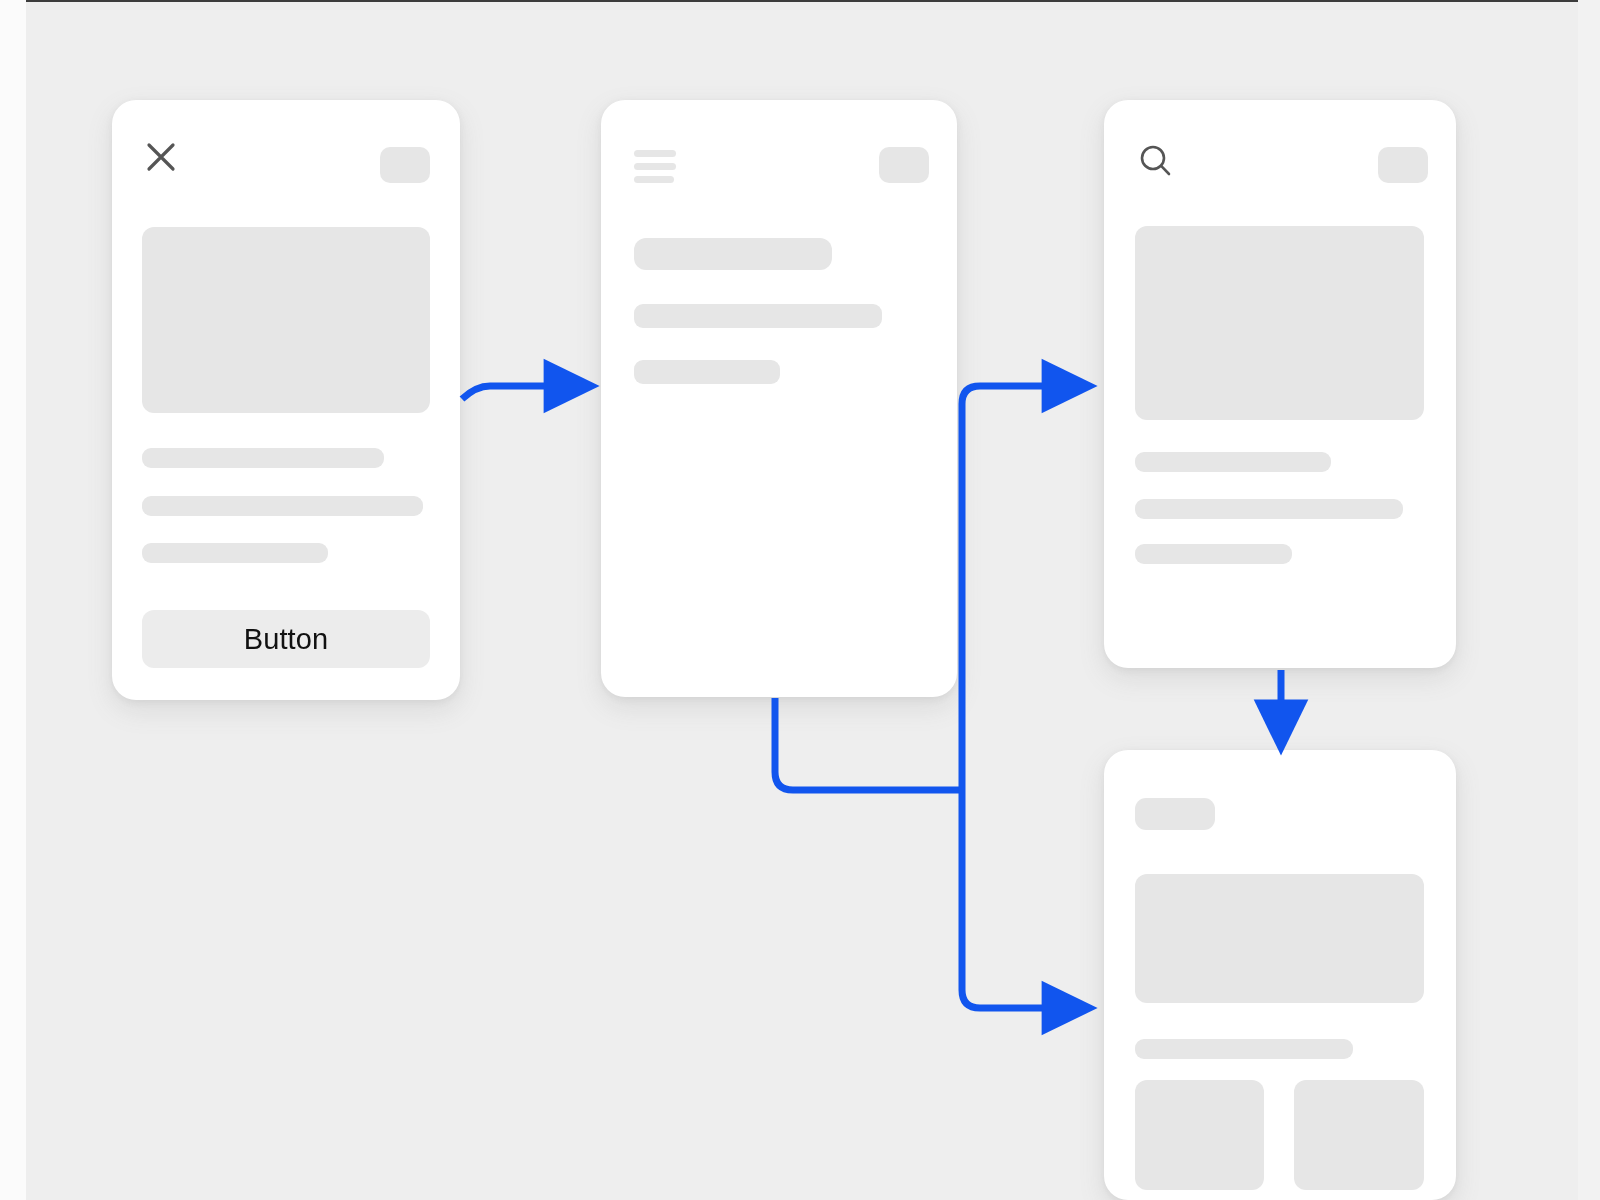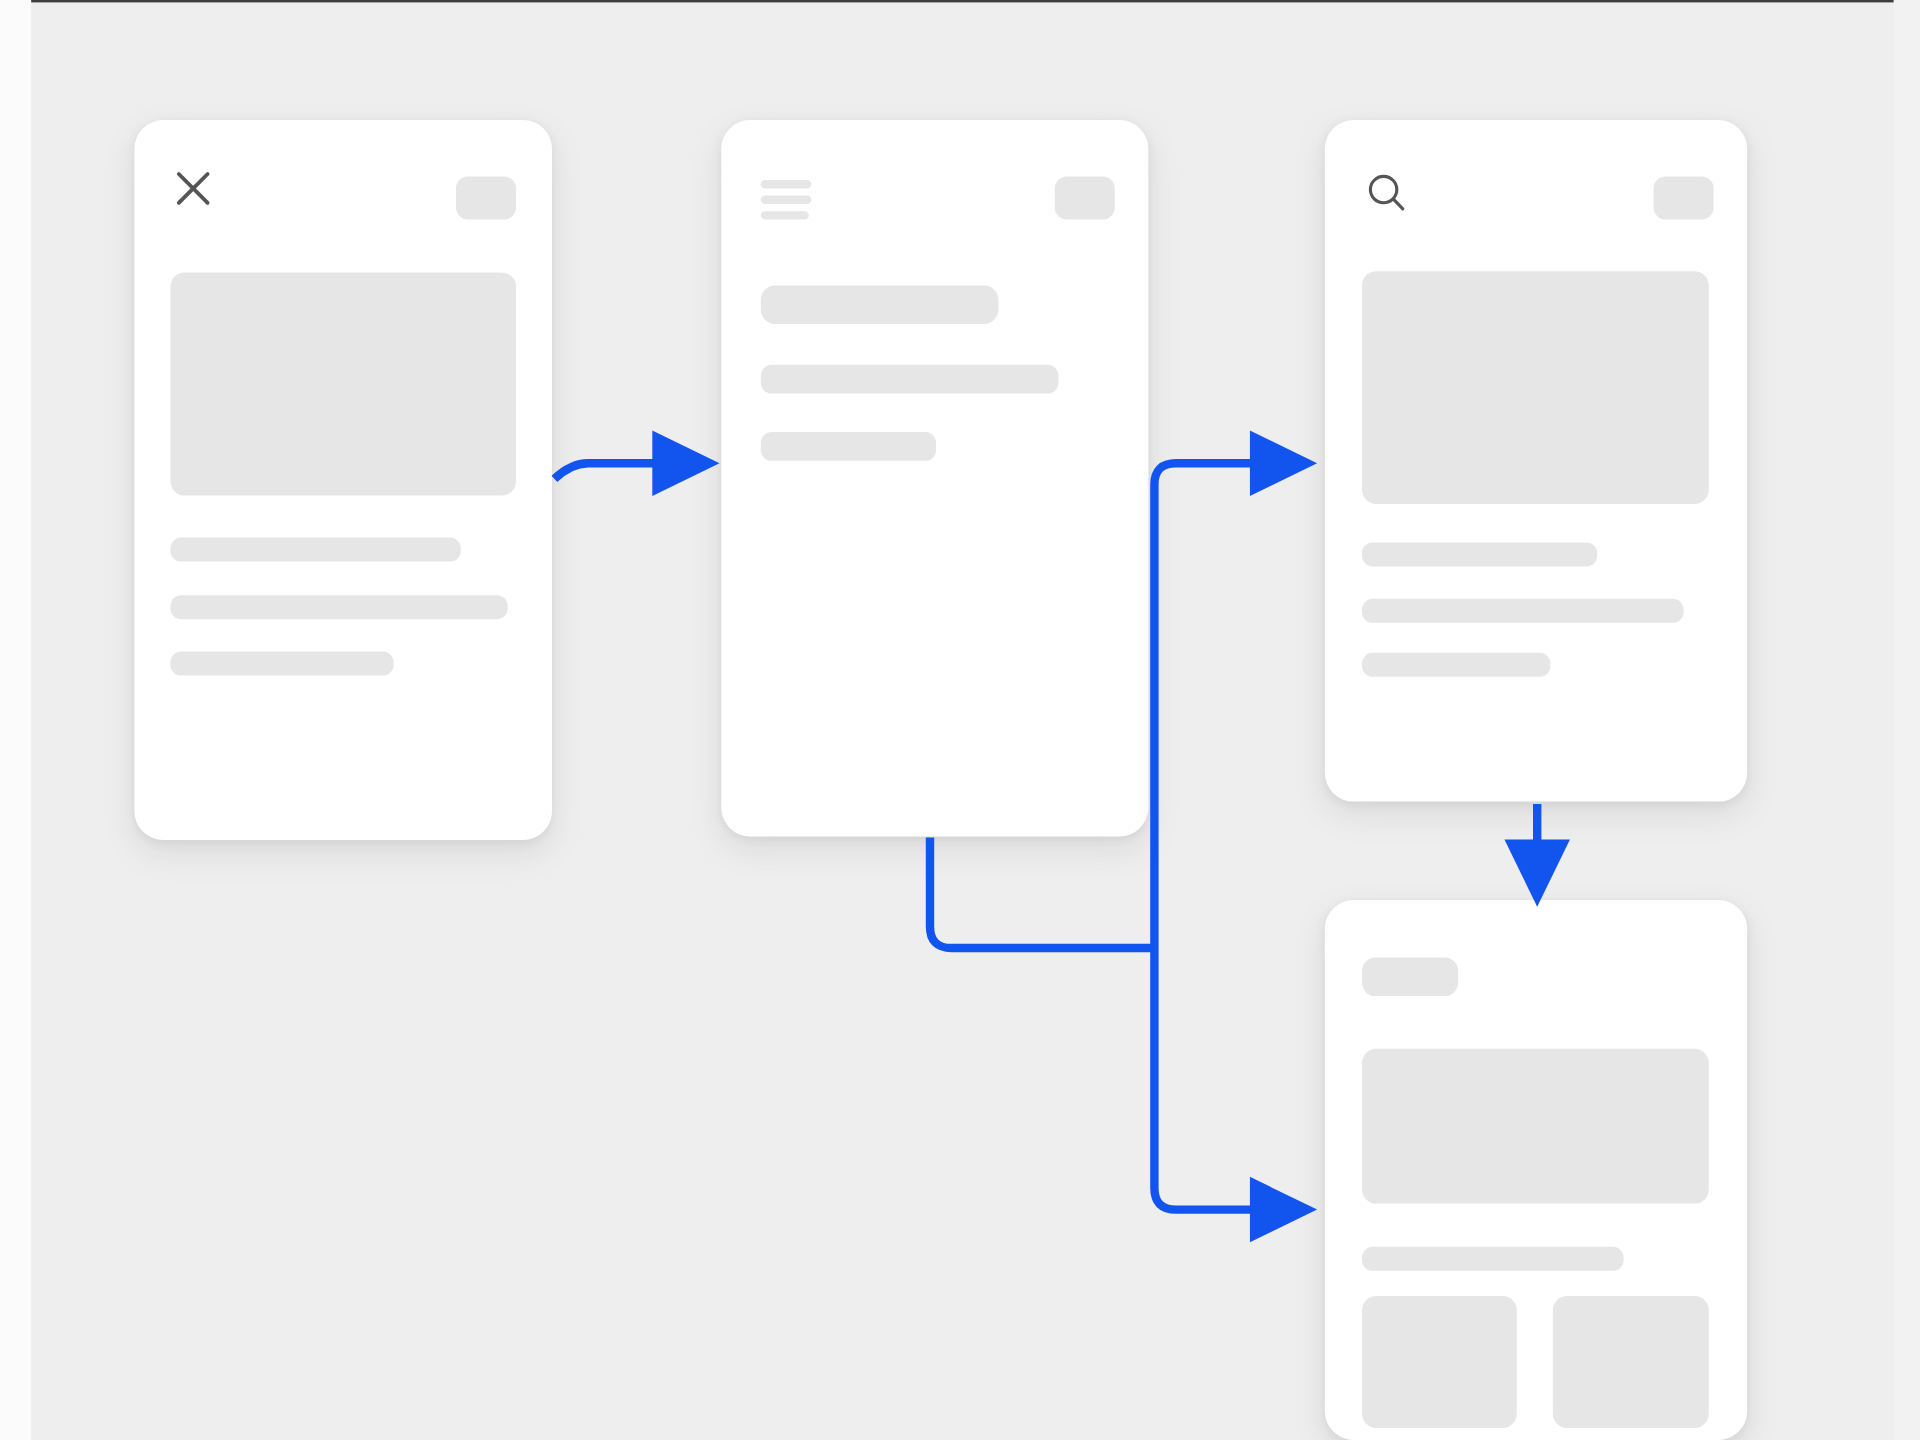--- a/index.html
+++ b/index.html
@@ -110,20 +110,21 @@
     </span>
 
     <span class="ph chip" style="left:268px; top:47px; width:50px; height:36px;"></span>
 
     <span class="ph block" style="left:30px; top:127px; width:288px; height:186px;"></span>
 
     <span class="ph line" style="left:30px; top:348px; width:242px; height:20px;"></span>
     <span class="ph line" style="left:30px; top:396px; width:281px; height:20px;"></span>
     <span class="ph line" style="left:30px; top:443px; width:186px; height:20px;"></span>
 
+    <button class="action-btn" style="left:30px; top:510px; width:288px; height:58px;">Button</button>
   </div>
 
   <div class="card" style="left:601px; top:100px; width:356px; height:597px;">
 
     <span class="burger" style="left:33px; top:50px; width:42px;">
       <i style="width:42px;"></i>
       <i style="width:42px;"></i>
       <i style="width:40px;"></i>
     </span>
 

